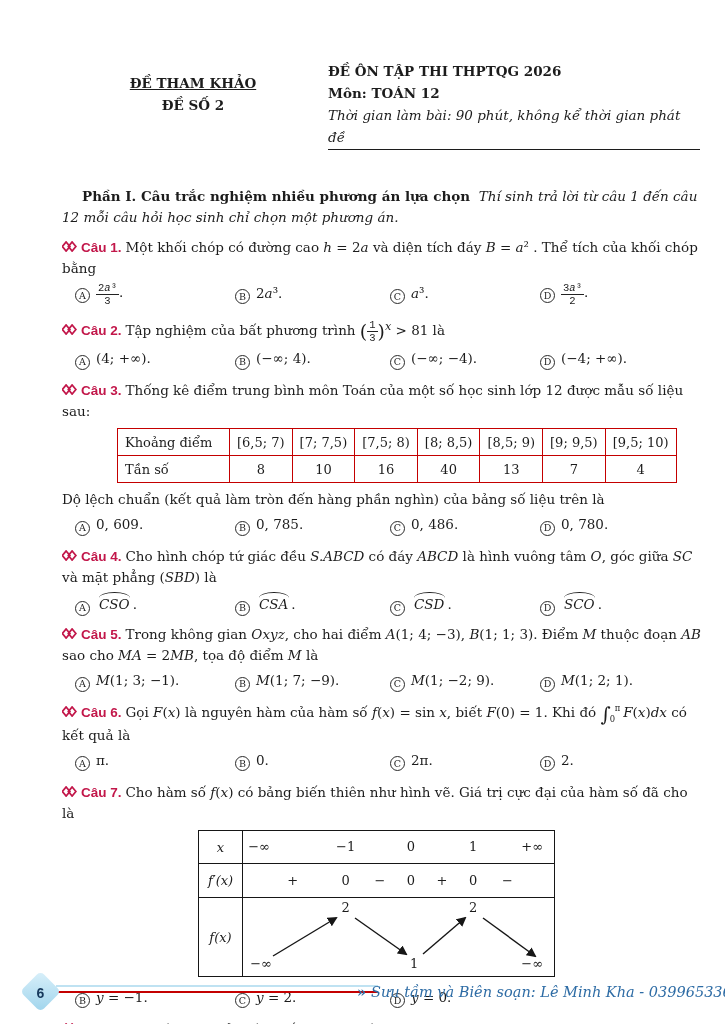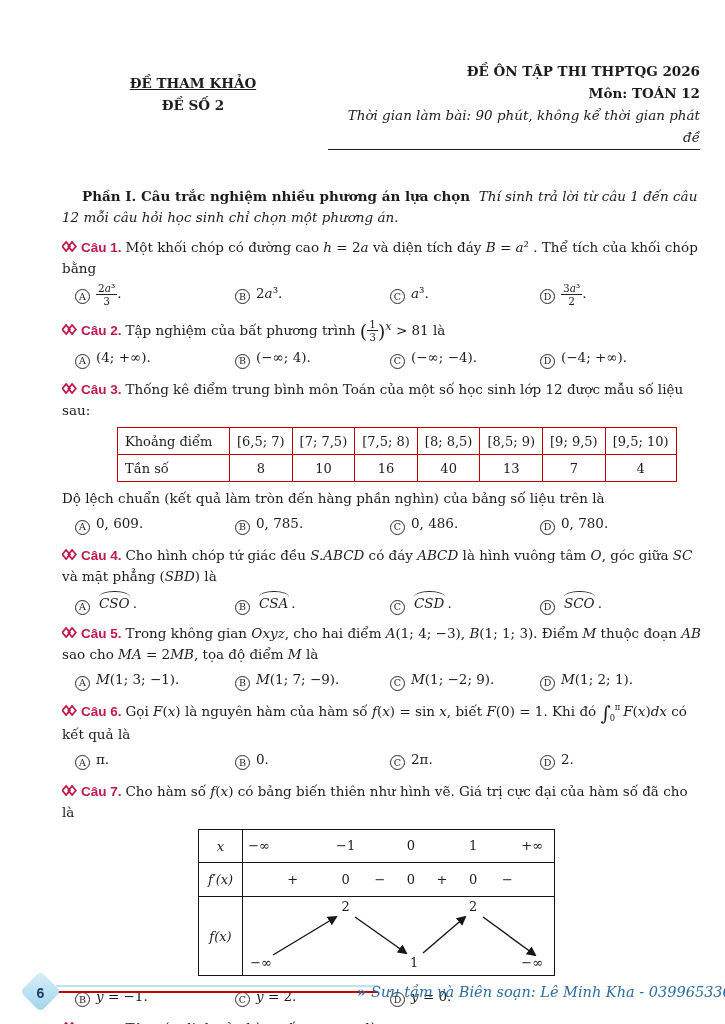--- a/index.html
+++ b/index.html
@@ -7,21 +7,21 @@
   body {
     width:725px; height:1024px; position:relative; overflow:hidden;
     font-family:"DejaVu Serif","Liberation Serif",serif;
     font-size:13.5px; color:#1c1c1c;
   }
   .page { position:absolute; inset:0; background:#fff; }
 
   
   .hdr-left { position:absolute; top:72px; left:118px; width:150px; text-align:center; font-weight:bold; line-height:22px; }
   .hdr-left .u { text-decoration:underline; }
-  .hdr-right { position:absolute; top:60px; left:328px; width:372px; text-align:right; line-height:22px; }
+  .hdr-right { position:absolute; top:60px; left:328px; width:372px; text-align:left; line-height:22px; }
   .hdr-right .b1,.hdr-right .b2 { font-weight:bold; }
   .hdr-right .b3 { font-style:italic; border-bottom:1px solid #1c1c1c; display:inline-block; padding-bottom:1px; }
 
   
   .main { position:absolute; top:186px; left:62px; width:640px; }
   .part-title { line-height:21px; margin-bottom:9px; text-indent:20px; }
   .part-title b { font-weight:bold; }
   .part-title i { font-style:italic; }
 
   .question { margin-bottom:5px; }
@@ -33,21 +33,21 @@
   .opts { display:grid; grid-template-columns:160px 155px 150px auto; padding-left:13px; align-items:center; min-height:31px; }
   .opt { white-space:nowrap; }
   .circ {
     display:inline-flex; width:15px; height:15px; border:1px solid #2a2a2a; border-radius:50%;
     align-items:center; justify-content:center; font-size:9.5px; line-height:1;
     margin-right:6px; vertical-align:-2px;
   }
 
   
   .frac { display:inline-block; vertical-align:-0.65em; text-align:center; font-size:0.78em; line-height:1.15; }
-  .frac > span { display:block; padding:0 2px; }
+  .frac > span { display:block; padding:0 2px;font-family:Liberation Mono, monospace; }
   .frac > span:first-child { border-bottom:1px solid #222; }
   .bigp { font-size:1.4em; vertical-align:-0.18em; }
   .hat { position:relative; display:inline-block; padding:4px 3px 0; }
   .hat::before { content:""; position:absolute; top:0; left:8%; right:8%; height:5px;
     border-top:1.4px solid #222; border-radius:50% 50% 0 0 / 100% 100% 0 0; }
   .intg { font-size:1.45em; vertical-align:-0.2em; }
   .ilims { display:inline-block; vertical-align:-0.5em; font-size:0.62em; line-height:1.25; text-align:left; margin:0 3px 0 -1px; }
   .ilims span { display:block; }
   .ilims span:first-child { padding-left:5px; }
 

